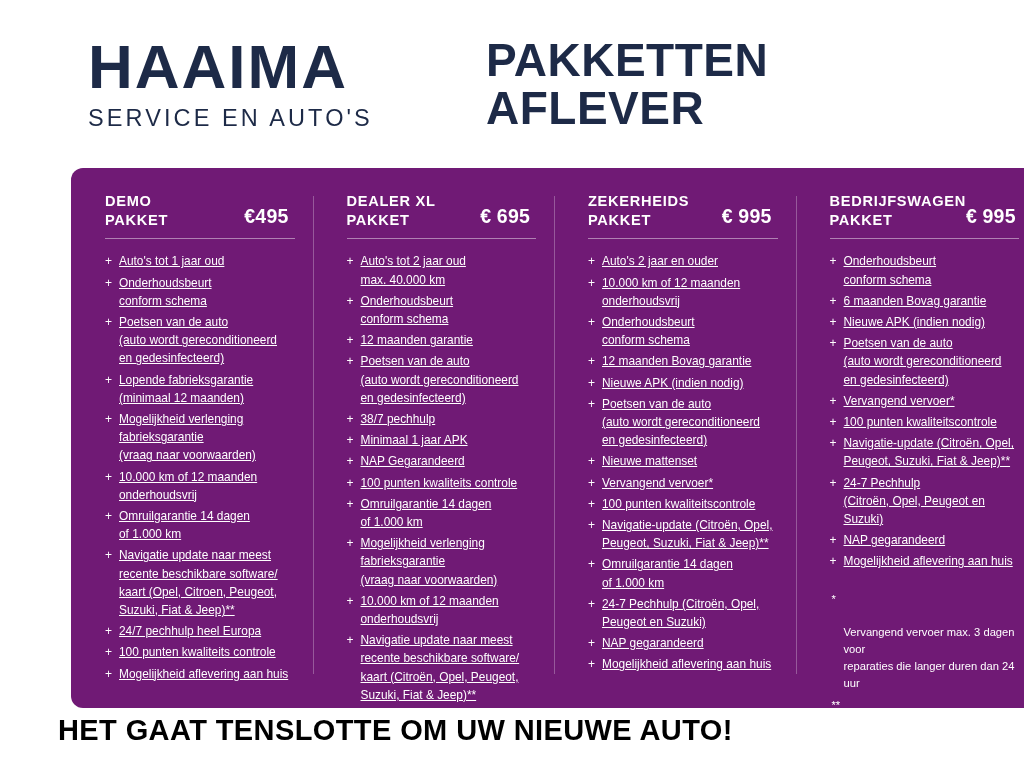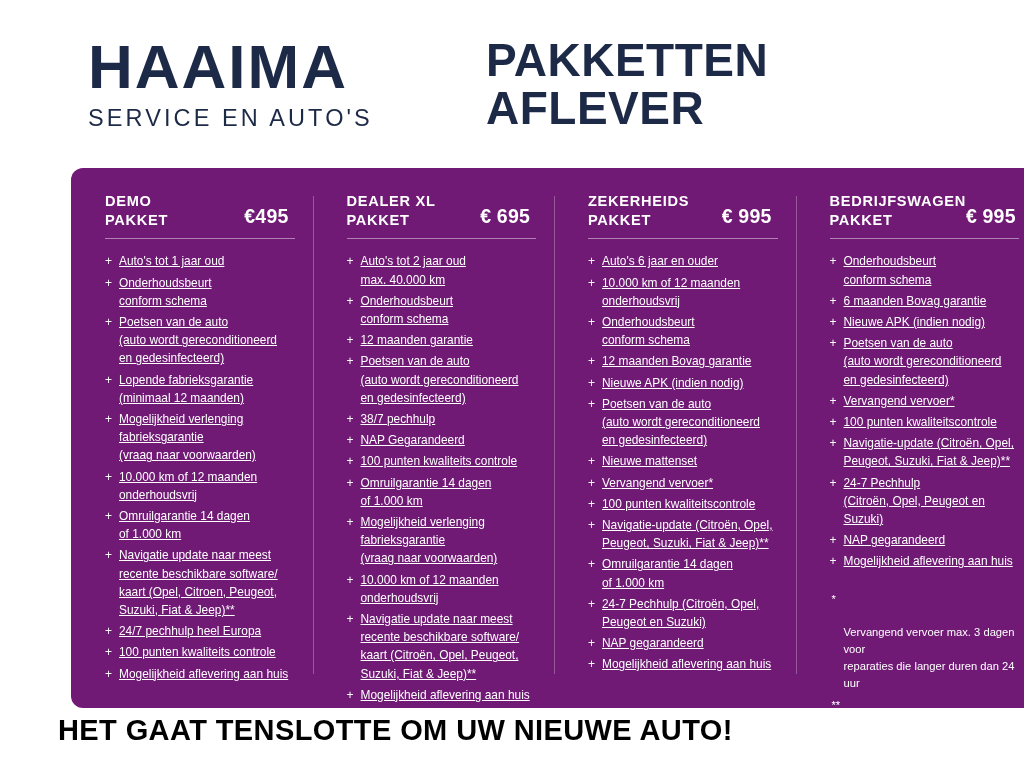--- a/index.html
+++ b/index.html
@@ -227,20 +227,21 @@
       <ul class="items">
         <li>Auto's tot 2 jaar oud
 max. 40.000 km</li>
         <li>Onderhoudsbeurt
 conform schema</li>
         <li>12 maanden garantie</li>
         <li>Poetsen van de auto
 (auto wordt gereconditioneerd
 en gedesinfecteerd)</li>
         <li>38/7 pechhulp</li>
+        <li>Minimaal 1 jaar APK</li>
         <li>NAP Gegarandeerd</li>
         <li>100 punten kwaliteits controle</li>
         <li>Omruilgarantie 14 dagen
 of 1.000 km</li>
         <li>Mogelijkheid verlenging
 fabrieksgarantie
 (vraag naar voorwaarden)</li>
         <li>10.000 km of 12 maanden
 onderhoudsvrij</li>
         <li>Navigatie update naar meest
@@ -251,21 +252,21 @@
       </ul>
     </div>
 
     <div class="col">
       <div class="col-head">
         <div class="col-title">ZEKERHEIDS
 PAKKET</div>
         <div class="col-price">€ 995</div>
       </div>
       <ul class="items">
-        <li>Auto's 6 jaar en ouder</li>
+        <li>Auto's 2 jaar en ouder</li>
         <li>10.000 km of 12 maanden
 onderhoudsvrij</li>
         <li>Onderhoudsbeurt
 conform schema</li>
         <li>12 maanden Bovag garantie</li>
         <li>Nieuwe APK (indien nodig)</li>
         <li>Poetsen van de auto
 (auto wordt gereconditioneerd
 en gedesinfecteerd)</li>
         <li>Nieuwe mattenset</li>

